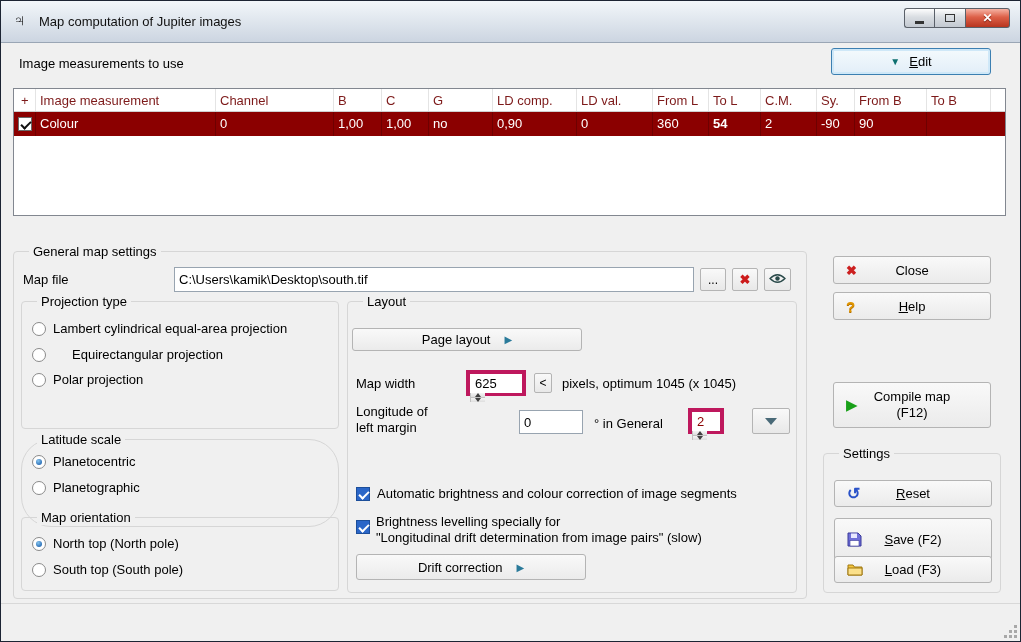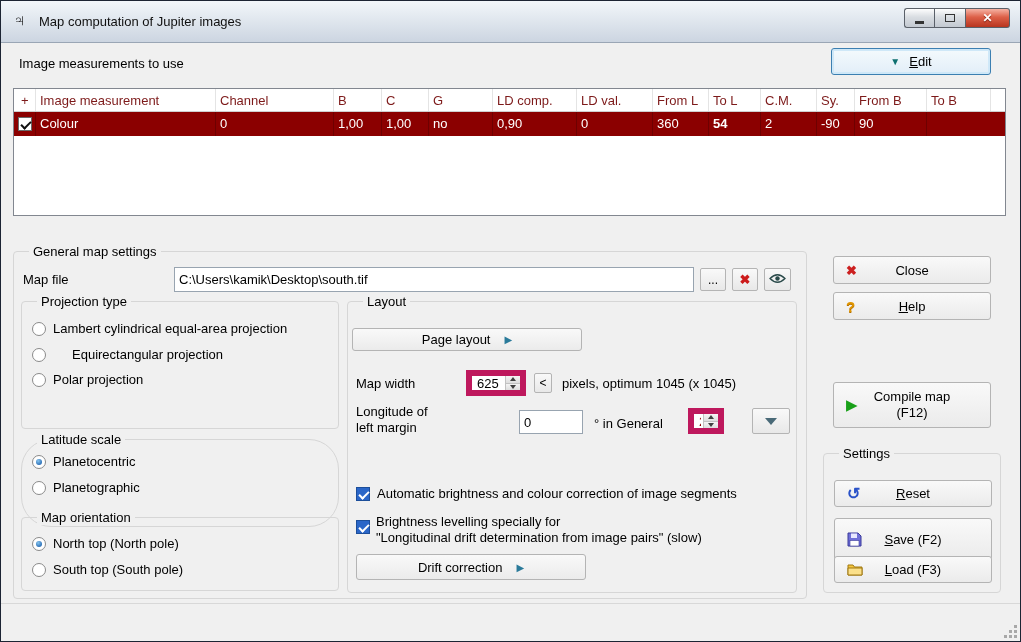--- a/index.html
+++ b/index.html
@@ -110,21 +110,21 @@
     content:""; position:absolute; inset:3px; border-radius:50%;
     background: radial-gradient(circle at 38% 32%, #85c4ef, #2a6db5 75%);
   }
   .opt-row { position:absolute; display:flex; align-items:center; gap:7px; white-space:nowrap; cursor:default; }
 
   
   .txt {
     position:absolute; border:1px solid #98a4b0; background:#fff;
     font: 13px "Liberation Sans", sans-serif; padding:2px 4px; color:#000;
   }
-  .spin { position:absolute; display:flex; border:6px solid #be185d; background:#fff; }
+  .spin { position:absolute; display:flex; border:4px solid #be185d; background:#fff;flex-direction:column; }
   .spin input {
     border:none; outline:none; flex:1; min-width:0;
     font: 13px "Liberation Sans", sans-serif; padding:2px 2px 2px 5px;
   }
   .spin input.red { color:#8b0000; }
   .spin-btns { width:15px; display:flex; flex-direction:column; border-left:1px solid #c2c2c2; }
   .spin-btn { flex:1; background:linear-gradient(#f5f5f5,#dedede); display:flex; align-items:center; justify-content:center; }
   .spin-btn.up { border-bottom:1px solid #c2c2c2; }
   .tri-up { width:0; height:0; border-left:3px solid transparent; border-right:3px solid transparent; border-bottom:4px solid #404040; }
   .tri-down { width:0; height:0; border-left:3px solid transparent; border-right:3px solid transparent; border-top:4px solid #404040; }

